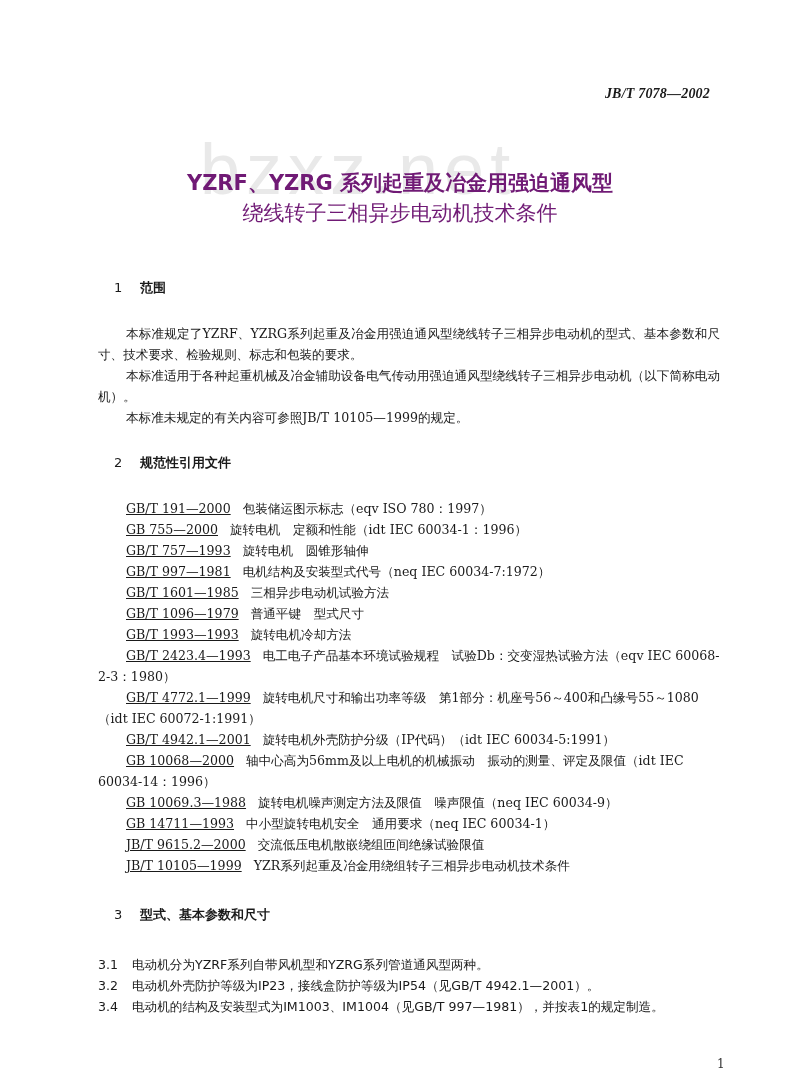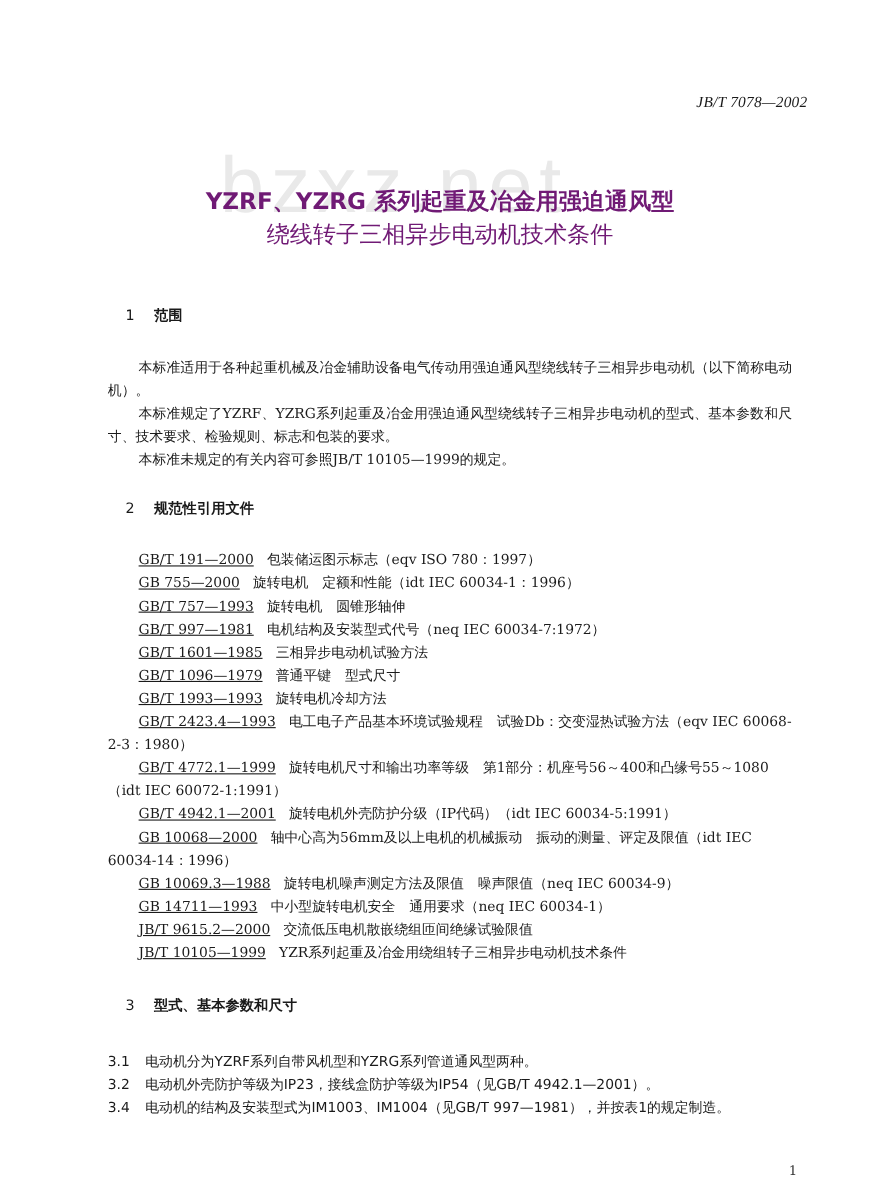--- a/index.html
+++ b/index.html
@@ -2,22 +2,22 @@
 <html><head>
   <meta charset="utf-8">
   <style>
     html, body { margin: 0; padding: 0; background: #ffffff; }
     body {
       width: 800px; height: 1091px; position: relative; overflow: hidden;
       font-family: "DejaVu Serif", "Liberation Serif", serif;
       color: #1a1a1a;
     }
     .std-code {
-      position: absolute; top: 86px; right: 66px;
-      font-family: "Liberation Serif", serif; font-weight: normal; font-style: italic;
+      position: absolute; top: 86px; right: 90px;
+      font-family: "Liberation Serif", serif; font-weight: bold; font-style: italic;
       font-size: 14px; letter-spacing: 0.2px;
     }
     .watermark {
       position: absolute; top: 128px; left: 200px;
       font-family: "Liberation Sans", sans-serif; font-weight: normal;
       font-size: 72px; color: #e9e9e9; letter-spacing: 6px;
       z-index: 0; user-select: none;
     }
     .title {
       position: absolute; top: 168px; left: 0; width: 800px; text-align: center; z-index: 1;
@@ -56,22 +56,22 @@
   <div class="l1">YZRF、YZRG 系列起重及冶金用强迫通风型</div>
   <div class="l2">绕线转子三相异步电动机技术条件</div>
 </div>
 
 <div class="content">
 
   <h2 class="sec-h">
     <span class="num">1</span><span>范围</span>
   </h2>
   <div class="gap-s"></div>
+  <p class="para">本标准规定了YZRF、YZRG系列起重及冶金用强迫通风型绕线转子三相异步电动机的型式、基本参数和尺寸、技术要求、检验规则、标志和包装的要求。</p>
   <p class="para">本标准适用于各种起重机械及冶金辅助设备电气传动用强迫通风型绕线转子三相异步电动机（以下简称电动机）。</p>
-  <p class="para">本标准规定了YZRF、YZRG系列起重及冶金用强迫通风型绕线转子三相异步电动机的型式、基本参数和尺寸、技术要求、检验规则、标志和包装的要求。</p>
   <p class="para">本标准未规定的有关内容可参照JB/T 10105—1999的规定。</p>
   <div class="gap-s"></div>
 
   <h2 class="sec-h">
     <span class="num">2</span><span>规范性引用文件</span>
   </h2>
   <div class="gap-s"></div>
 
   <p class="ref"><span class="code">GB/T 191—2000</span><span>包装储运图示标志（eqv ISO 780：1997）</span></p>
   <p class="ref"><span class="code">GB 755—2000</span><span>旋转电机　定额和性能（idt IEC 60034-1：1996）</span></p>

